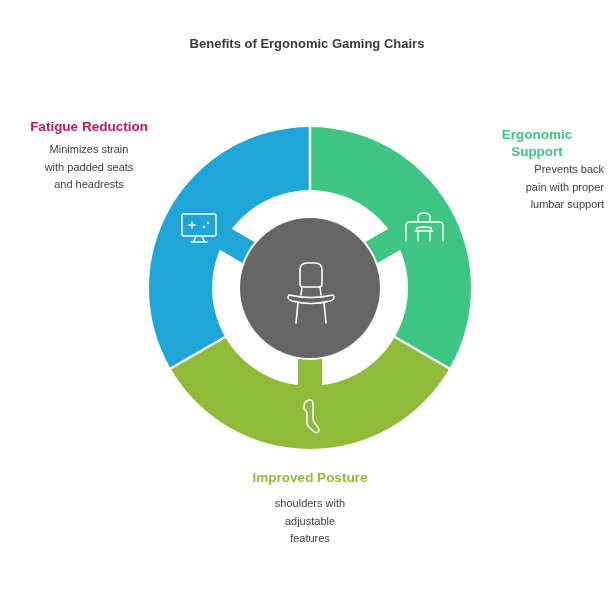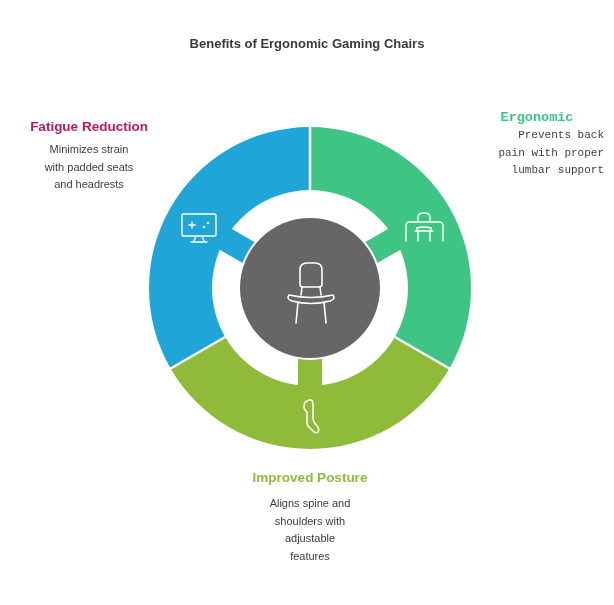--- a/index.html
+++ b/index.html
@@ -4,21 +4,21 @@
   <style>
     html, body { margin: 0; padding: 0; background: #ffffff; }
     body { width: 614px; height: 605px; position: relative; overflow: hidden;
            font-family: "Liberation Sans", sans-serif; }
     .title { position: absolute; left: 0; width: 614px; top: 36px; text-align: center;
              font-size: 13px; font-weight: bold; color: #3a3a3a; }
     .block { position: absolute; text-align: center; }
     .block .head { font-weight: bold; font-size: 13.5px; line-height: 17px; }
     .block .desc { font-size: 11px; line-height: 17.5px; color: #3d3d3d; margin-top: 6px; }
     #fatigue { left: 14px; top: 118px; width: 150px; }
-    #ergo { left: 470px; top: 109px; width: 134px; font-family: Liberation Mono, monospace; }
+    #ergo { left: 470px; top: 126px; width: 134px; }
     #ergo .desc { margin-top: 1px; text-align: right; }
     #posture { left: 222px; top: 469px; width: 176px; }
     #posture .desc { margin-top: 9px; }
     svg.diagram { position: absolute; left: 0; top: 0; }
   </style>
 </head>
 <body>
 
 <div class="title">Benefits of Ergonomic Gaming Chairs</div>
 
@@ -83,29 +83,29 @@
   <div class="desc">
     <div>Minimizes strain</div>
     <div>with padded seats</div>
     <div>and headrests</div>
   </div>
 </div>
 
 <div class="block" id="ergo">
   <div class="head" style="color:#3EC483">
     <div>Ergonomic</div>
+    <div>Support</div>
   </div>
   <div class="desc">
     <div>Prevents back</div>
     <div>pain with proper</div>
     <div>lumbar support</div>
   </div>
 </div>
 
 <div class="block" id="posture">
   <div class="head" style="color:#90BB3A">Improved Posture</div>
   <div class="desc">
-    <div>Aligns spine and</div>
     <div>shoulders with</div>
     <div>adjustable</div>
     <div>features</div>
   </div>
 </div>
 
 </body></html>

